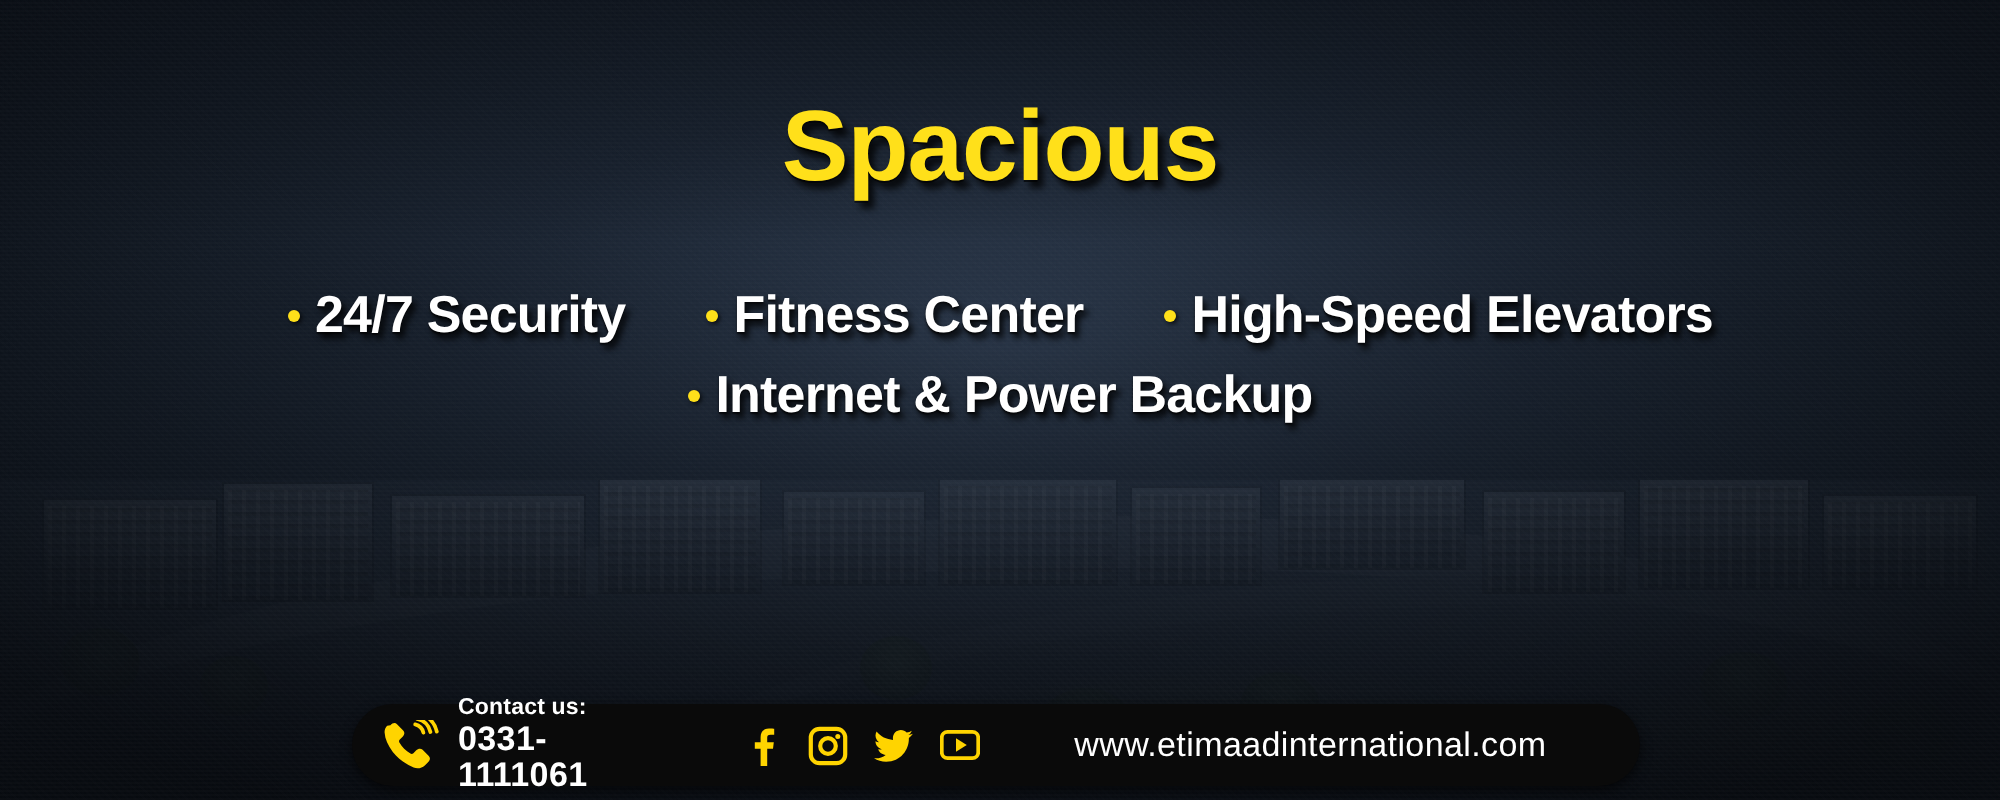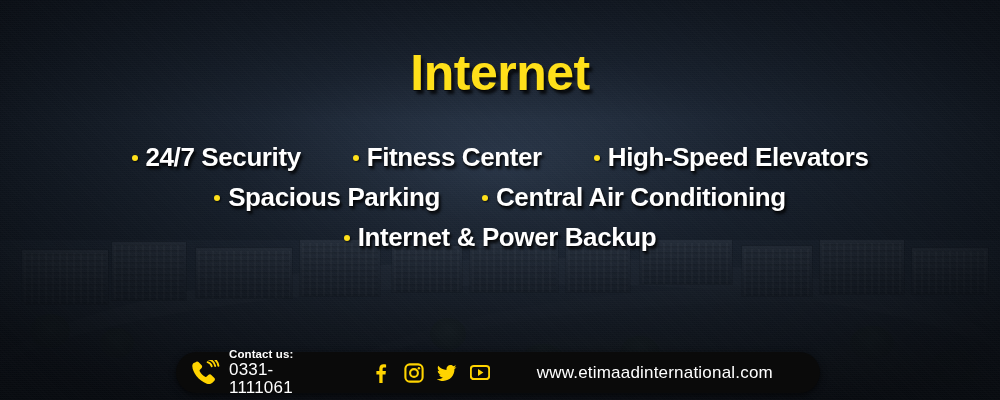--- a/index.html
+++ b/index.html
@@ -124,21 +124,21 @@
     top: 142px;
     left: 0;
     width: 100%;
   }
   .row {
     display: flex;
     justify-content: center;
     align-items: center;
     margin-bottom: 9px;
   }
-  .row-1 { gap: 52px; align-items: center; }
+  .row-1 { gap: 40px; align-items: center; }
   .row-2 { gap: 42px; }
   .row-3 { gap: 44px; }
 
   .item {
     display: inline-flex;
     align-items: center;
     gap: 8px;
     font-size: 26px;
     font-weight: bold;
     color: #ffffff;
@@ -180,21 +180,21 @@
     line-height: 1.06;
     color: #fff;
   }
   .contact-label {
     font-size: 11.5px;
     font-weight: bold;
     letter-spacing: .1px;
   }
   .contact-number {
     font-size: 17px;
-    font-weight: normal;
+    font-weight: bold;
     letter-spacing: .2px;
   }
   .socials {
     margin-left: 38px;
     display: flex;
     align-items: center;
     gap: 13px;
     flex: none;
   }
   .social {
@@ -249,49 +249,39 @@
     <div class="tree" style="left:850px; top:86px;  width:44px; height:34px;"></div>
     <div class="tree" style="left:930px; top:110px; width:48px; height:34px;"></div>
   </div>
 
   <div class="scrim"></div>
   <div class="scrim2"></div>
   <div class="noise"></div>
 
   <div class="content">
 
-    <div class="title">Internet</div>
+    <div class="title">Spacious</div>
 
     <div class="rows">
 
       <div class="row row-1">
         <div class="item">
           <span class="dot"></span>
           <span>24/7 Security</span>
         </div>
         <div class="item">
           <span class="dot"></span>
           <span>Fitness Center</span>
         </div>
         <div class="item">
           <span class="dot"></span>
           <span>High-Speed Elevators</span>
         </div>
       </div>
 
-      <div class="row row-2">
-        <div class="item">
-          <span class="dot"></span>
-          <span>Spacious Parking</span>
-        </div>
-        <div class="item">
-          <span class="dot"></span>
-          <span>Central Air Conditioning</span>
-        </div>
-      </div>
 
       <div class="row row-3">
         <div class="item">
           <span class="dot"></span>
           <span>Internet &amp; Power Backup</span>
         </div>
       </div>
 
     </div>
 

